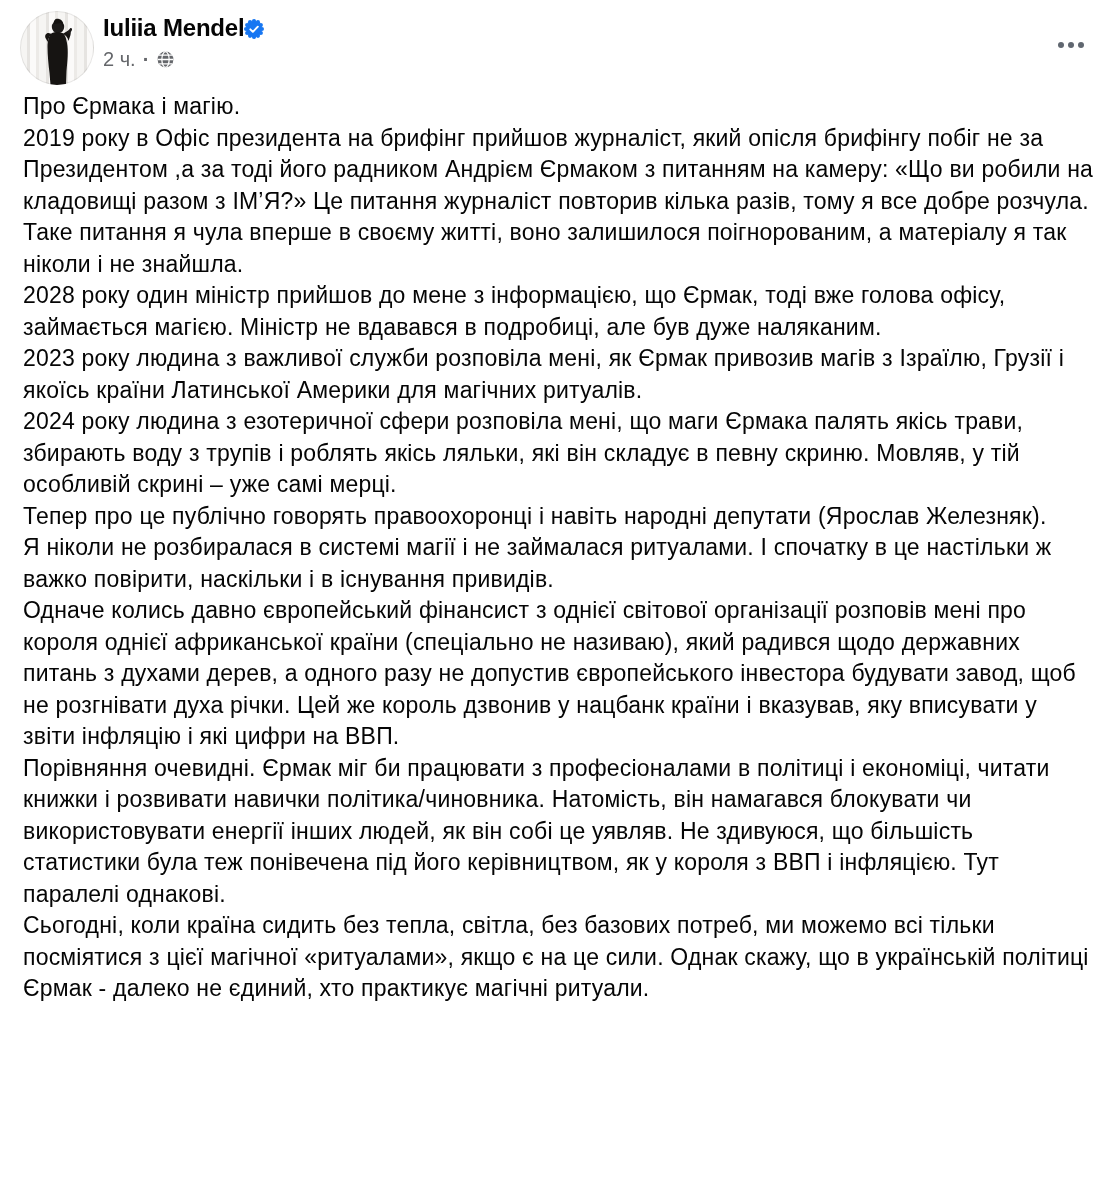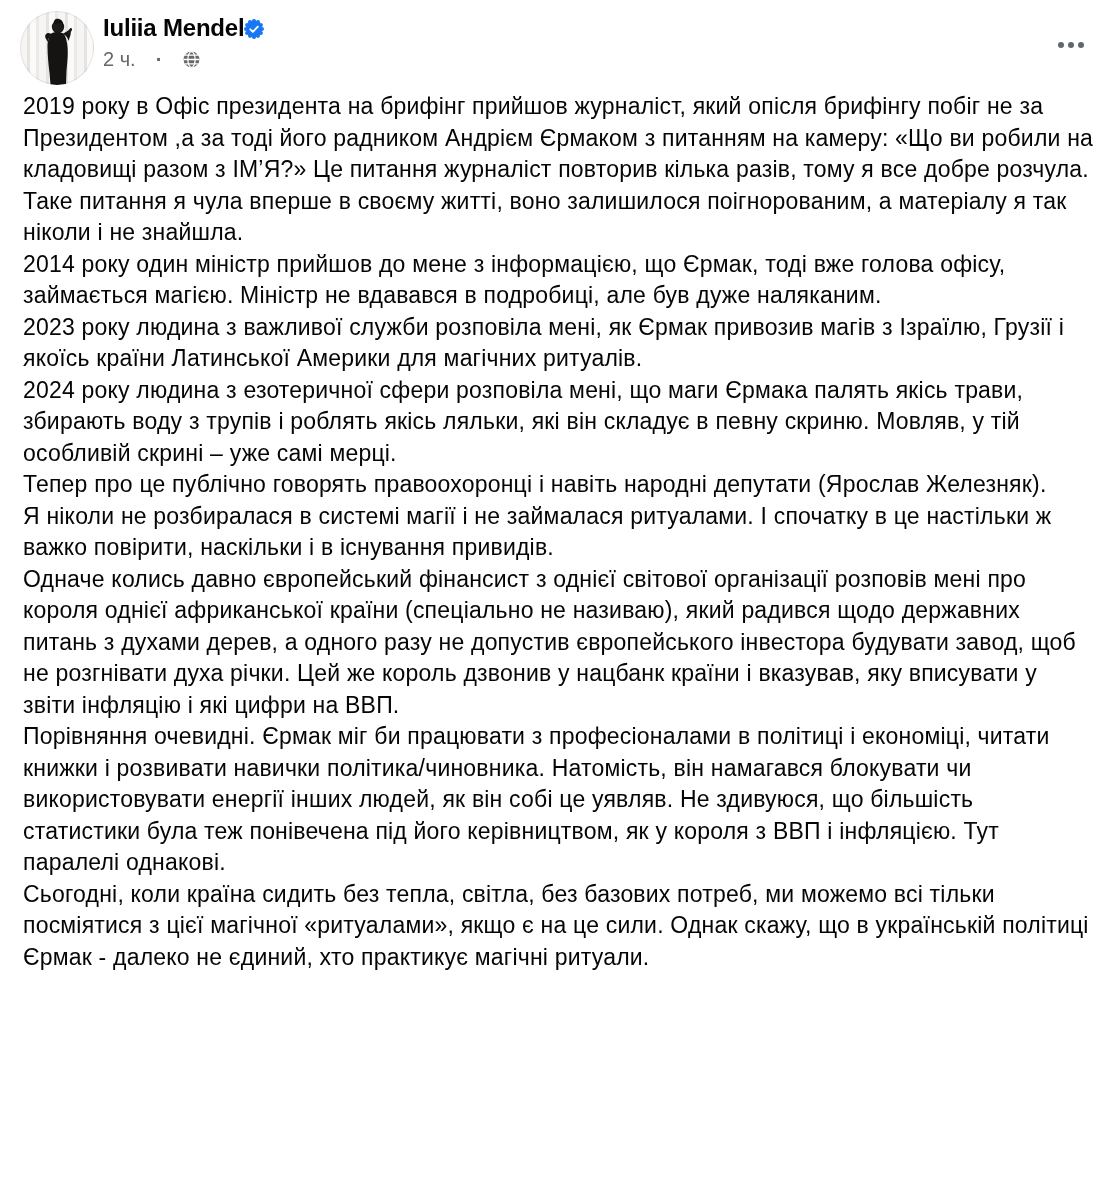--- a/index.html
+++ b/index.html
@@ -57,21 +57,21 @@
     color: var(--text_primary);
     letter-spacing: -0.2px;
     line-height: 28px;
     cursor: pointer;
   }
   .badge { width: 20px; height: 20px; margin-top: 2px; flex: none; }
 
   .meta-row {
     display: flex;
     align-items: center;
-    gap: 20px;
+    gap: 7px;
     margin-top: 5px;
     color: var(--text_secondary);
     font-size: 20px;
     line-height: 24px;
   }
   .meta-row .timestamp { cursor: pointer; }
   .meta-row .dot-sep { font-weight: 700; }
   .globe { width: 19px; height: 19px; color: var(--text_secondary); display: block; }
 
   .more-options {
@@ -154,22 +154,23 @@
 
     <div class="more-options">
       <i></i>
       <i></i>
       <i></i>
     </div>
 
   </header>
 
   <div class="post-text">
+      <div class="para">Про Єрмака і магію.</div>
       <div class="para">2019 року в Офіс президента на брифінг прийшов журналіст, який опісля брифінгу побіг не за Президентом ,а за тоді його радником Андрієм Єрмаком з питанням на камеру: «Що ви робили на кладовищі разом з ІМ’Я?» Це питання журналіст повторив кілька разів, тому я все добре розчула. Таке питання я чула вперше в своєму житті, воно залишилося поігнорованим, а матеріалу я так ніколи і не знайшла.</div>
-      <div class="para">2014 року один міністр прийшов до мене з інформацією, що Єрмак, тоді вже голова офісу, займається магією. Міністр не вдавався в подробиці, але був дуже наляканим.</div>
+      <div class="para">2028 року один міністр прийшов до мене з інформацією, що Єрмак, тоді вже голова офісу, займається магією. Міністр не вдавався в подробиці, але був дуже наляканим.</div>
       <div class="para">2023 року людина з важливої служби розповіла мені, як Єрмак привозив магів з Ізраїлю, Грузії і якоїсь країни Латинської Америки для магічних ритуалів.</div>
       <div class="para">2024 року людина з езотеричної сфери розповіла мені, що маги Єрмака палять якісь трави, збирають воду з трупів і роблять якісь ляльки, які він складує в певну скриню. Мовляв, у тій особливій скрині – уже самі мерці.</div>
       <div class="para">Тепер про це публічно говорять правоохоронці і навіть народні депутати (Ярослав Железняк).</div>
       <div class="para">Я ніколи не розбиралася в системі магії і не займалася ритуалами. І спочатку в це настільки ж важко повірити, наскільки і в існування привидів.</div>
       <div class="para">Одначе колись давно європейський фінансист з однієї світової організації розповів мені про короля однієї африканської країни (спеціально не називаю), який радився щодо державних питань з духами дерев, а одного разу не допустив європейського інвестора будувати завод, щоб не розгнівати духа річки. Цей же король дзвонив у нацбанк країни і вказував, яку вписувати у звіти інфляцію і які цифри на ВВП.</div>
       <div class="para">Порівняння очевидні. Єрмак міг би працювати з професіоналами в політиці і економіці, читати книжки і розвивати навички політика/чиновника. Натомість, він намагався блокувати чи використовувати енергії інших людей, як він собі це уявляв. Не здивуюся, що більшість статистики була теж понівечена під його керівництвом, як у короля з ВВП і інфляцією. Тут паралелі однакові.</div>
       <div class="para">Сьогодні, коли країна сидить без тепла, світла, без базових потреб, ми можемо всі тільки посміятися з цієї магічної «ритуалами», якщо є на це сили. Однак скажу, що в українській політиці Єрмак - далеко не єдиний, хто практикує магічні ритуали.</div>
     </div>
 
 </article>

